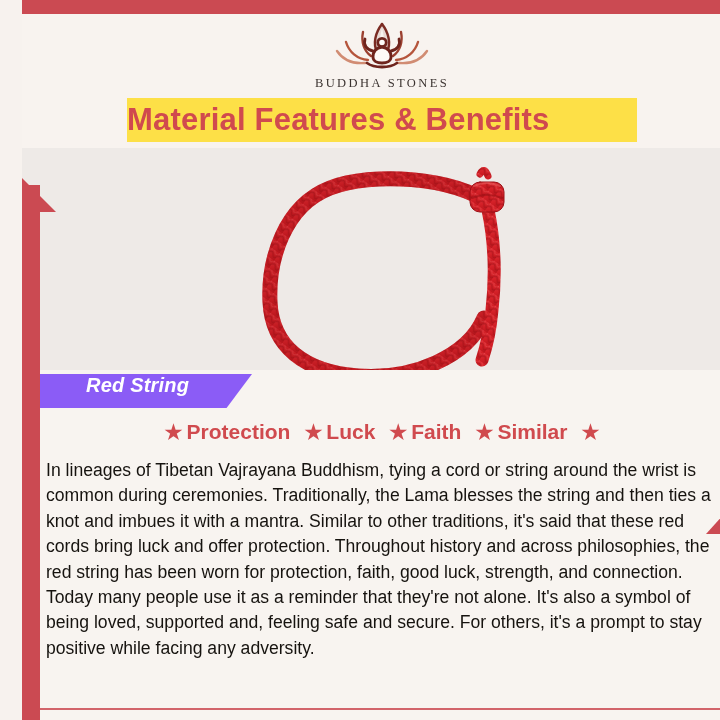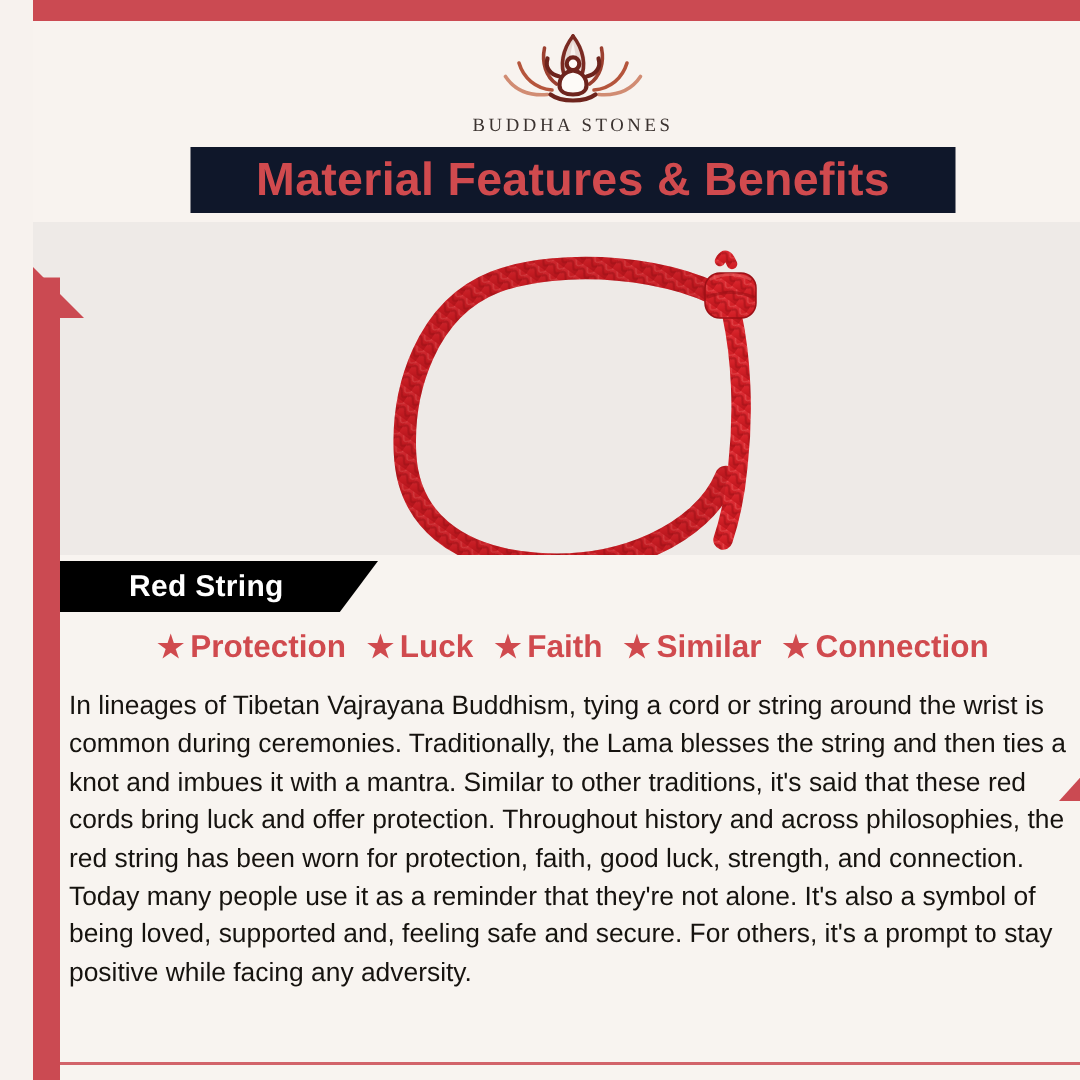--- a/index.html
+++ b/index.html
@@ -34,36 +34,36 @@
   .logo-wrap{position:absolute;top:18px;left:0;width:720px;text-align:center;}
   .logo-mark{display:block;margin:0 auto;}
   .logo-text{
     margin-top:2px;font-family:"Liberation Serif",serif;font-size:12.5px;
     letter-spacing:2.4px;color:#3b3330;font-weight:400;
   }
 
   
   .title-band{
     position:absolute;top:98px;left:105px;width:510px;height:44px;
-    background:#0f172a;display:flex;align-items:center;justify-content:center;
+    background:#fde047;display:flex;align-items:center;
   }
   .title-text{
     font-size:31px;font-weight:bold;color:#d04a4e;letter-spacing:.2px;
     font-family:"Liberation Sans",sans-serif;white-space:nowrap;
   }
 
   
   .bracelet{position:absolute;top:150px;left:0;width:720px;height:220px;}
 
   
   .ribbon{
     position:absolute;top:374px;left:18px;width:212px;height:34px;
-    background:#000000;
+    background:#8b5cf6;
     clip-path:polygon(0 0,100% 0,88% 100%,0 100%);
-    display:flex;align-items:center;
+    display:flex;font-style:italic;
   }
   .ribbon-label{
     color:#ffffff;font-size:20px;font-weight:bold;margin-left:46px;letter-spacing:.2px;
   }
 
   
   .benefits{
     position:absolute;top:420px;left:0;width:720px;
     display:flex;align-items:center;justify-content:center;gap:14px;
     color:#d04a4e;font-size:21px;font-weight:bold;
@@ -167,19 +167,18 @@
     <span class="benefit">
       <span class="star">★</span>
       <span>Faith</span>
     </span>
     <span class="benefit">
       <span class="star">★</span>
       <span>Similar</span>
     </span>
     <span class="benefit">
       <span class="star">★</span>
-      <span>Connection</span>
     </span>
   </div>
 
   <div class="body-text">In lineages of Tibetan Vajrayana Buddhism, tying a cord or string around the wrist is common during ceremonies. Traditionally, the Lama blesses the string and then ties a knot and imbues it with a mantra. Similar to other traditions, it's said that these red cords bring luck and offer protection. Throughout history and across philosophies, the red string has been worn for protection, faith, good luck, strength, and connection. Today many people use it as a reminder that they're not alone. It's also a symbol of being loved, supported and, feeling safe and secure. For others, it's a prompt to stay positive while facing any adversity.</div>
 
 </div>
 
 </body></html>

